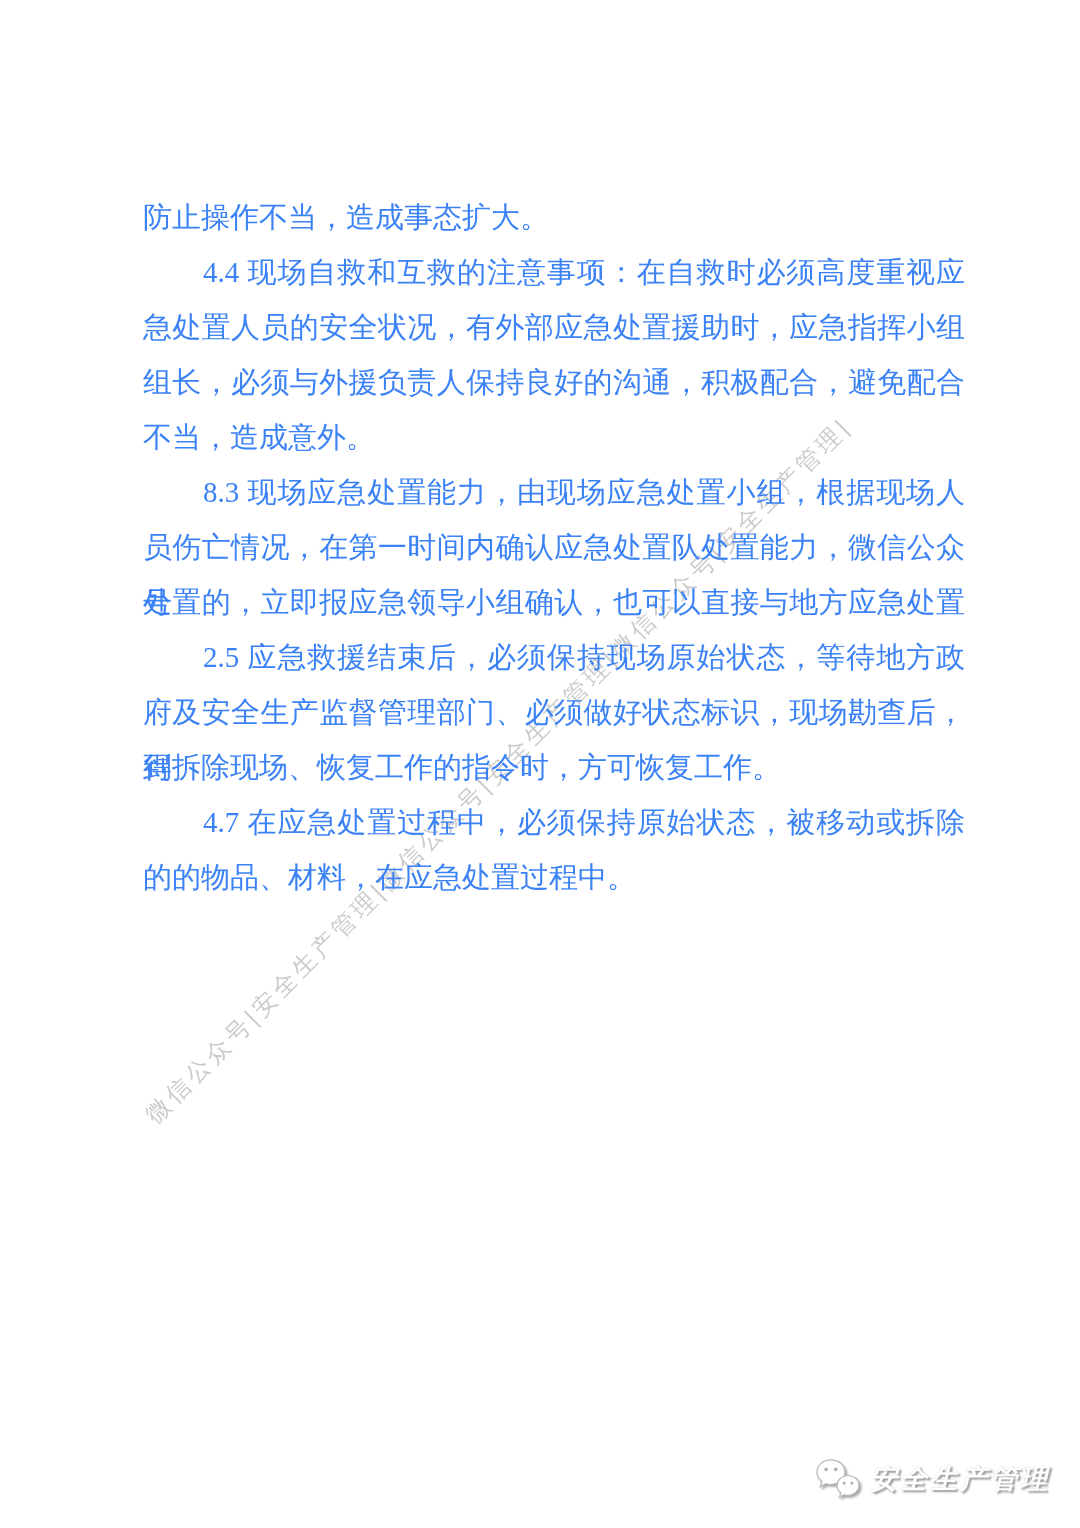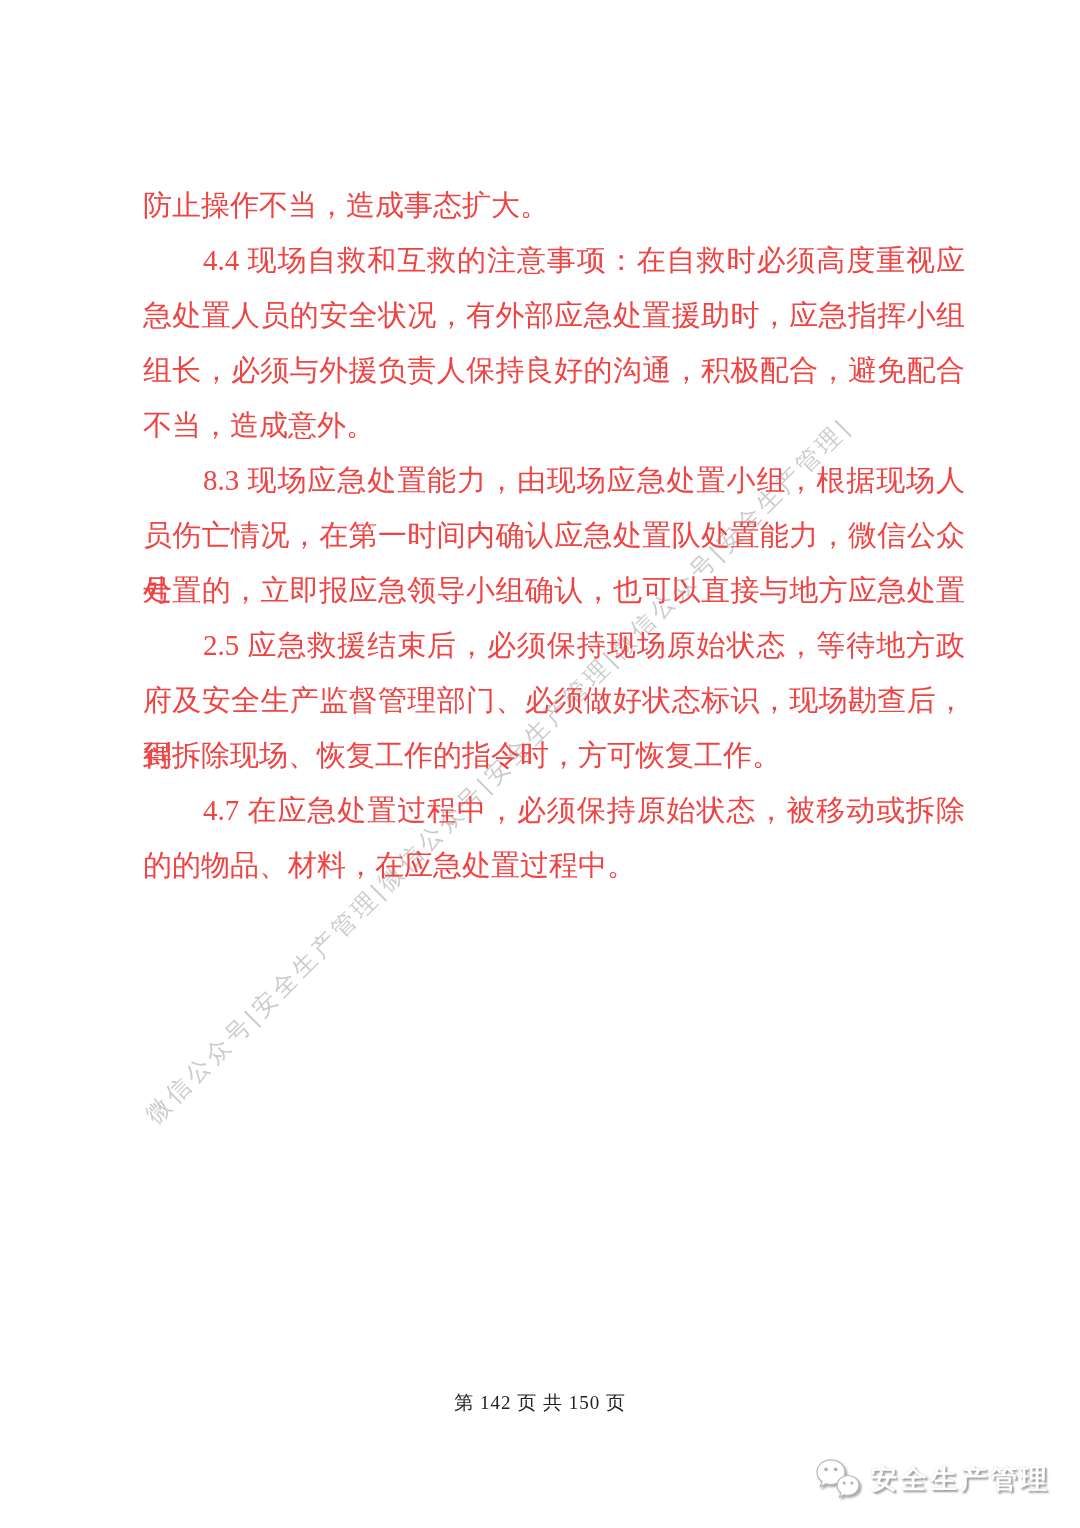--- a/index.html
+++ b/index.html
@@ -29,24 +29,24 @@
     font-size: 24px;
     letter-spacing: 4px;
     color: #cbcbcb;
     white-space: nowrap;
     z-index: 1;
     user-select: none;
   }
   .content {
     position: absolute;
     left: 143px;
-    top: 178px;
+    top: 190px;
     width: 822px;
     z-index: 2;
-    color: #ef4444;
+    color: #3b82f6;
   }
   .line {
     height: 55px;
     line-height: 55px;
     font-size: 29px;
     white-space: nowrap;
     overflow: visible;
   }
   
   .line.jl {
@@ -75,20 +75,21 @@
   }
   
   .brand {
     position: absolute;
     right: 30px;
     bottom: 28px;
     display: flex;
     align-items: center;
     gap: 8px;
     z-index: 3;
+    font-style: italic;
   }
   .brand .wx-icon {
     width: 48px;
     height: 42px;
     filter: drop-shadow(2px 2px 1px #a8a8a8);
   }
   .brand .brand-text {
     font-family: "Liberation Sans", "DejaVu Sans", sans-serif;
     font-size: 27px;
     font-weight: bold;
@@ -119,21 +120,20 @@
     <div class="line jl">处置的，立即报应急领导小组确认，也可以直接与地方应急处置</div>
 
     <div class="line jl indent">2.5 应急救援结束后，必须保持现场原始状态，等待地方政</div>
     <div class="line jl">府及安全生产监督管理部门、必须做好状态标识，现场勘查后，得</div>
     <div class="line">到拆除现场、恢复工作的指令时，方可恢复工作。</div>
 
     <div class="line jl indent">4.7 在应急处置过程中，必须保持原始状态，被移动或拆除</div>
     <div class="line">的的物品、材料，在应急处置过程中。</div>
   </main>
 
-  <div class="footer">第 142 页 共 150 页</div>
 
   <div class="brand">
     <svg class="wx-icon" viewBox="0 0 52 46" xmlns="http://www.w3.org/2000/svg">
 
       <path d="M33.5 15.5 C33.5 23 26.5 29 18 29 C16.2 29 14.5 28.7 12.9 28.2 L6.5 31.5 L8.6 25.6 C5.2 23.2 3 19.6 3 15.5 C3 8 9.8 2 18.2 2 C26.6 2 33.5 8 33.5 15.5 Z" fill="#ffffff" stroke="#b8b8b8" stroke-width="1.3"></path>
       <circle cx="13" cy="12.5" r="2" fill="#b0b0b0"></circle>
       <circle cx="23.5" cy="12.5" r="2" fill="#b0b0b0"></circle>
 
       <path d="M49 30 C49 36 43.5 40.8 36.8 40.8 C35.4 40.8 34 40.6 32.8 40.2 L27.5 42.8 L29.2 38.3 C26.6 36.3 25 33.3 25 30 C25 24 30.4 19.2 37 19.2 C43.6 19.2 49 24 49 30 Z" fill="#ffffff" stroke="#b8b8b8" stroke-width="1.3"></path>
       <circle cx="32.8" cy="27.5" r="1.7" fill="#b0b0b0"></circle>

